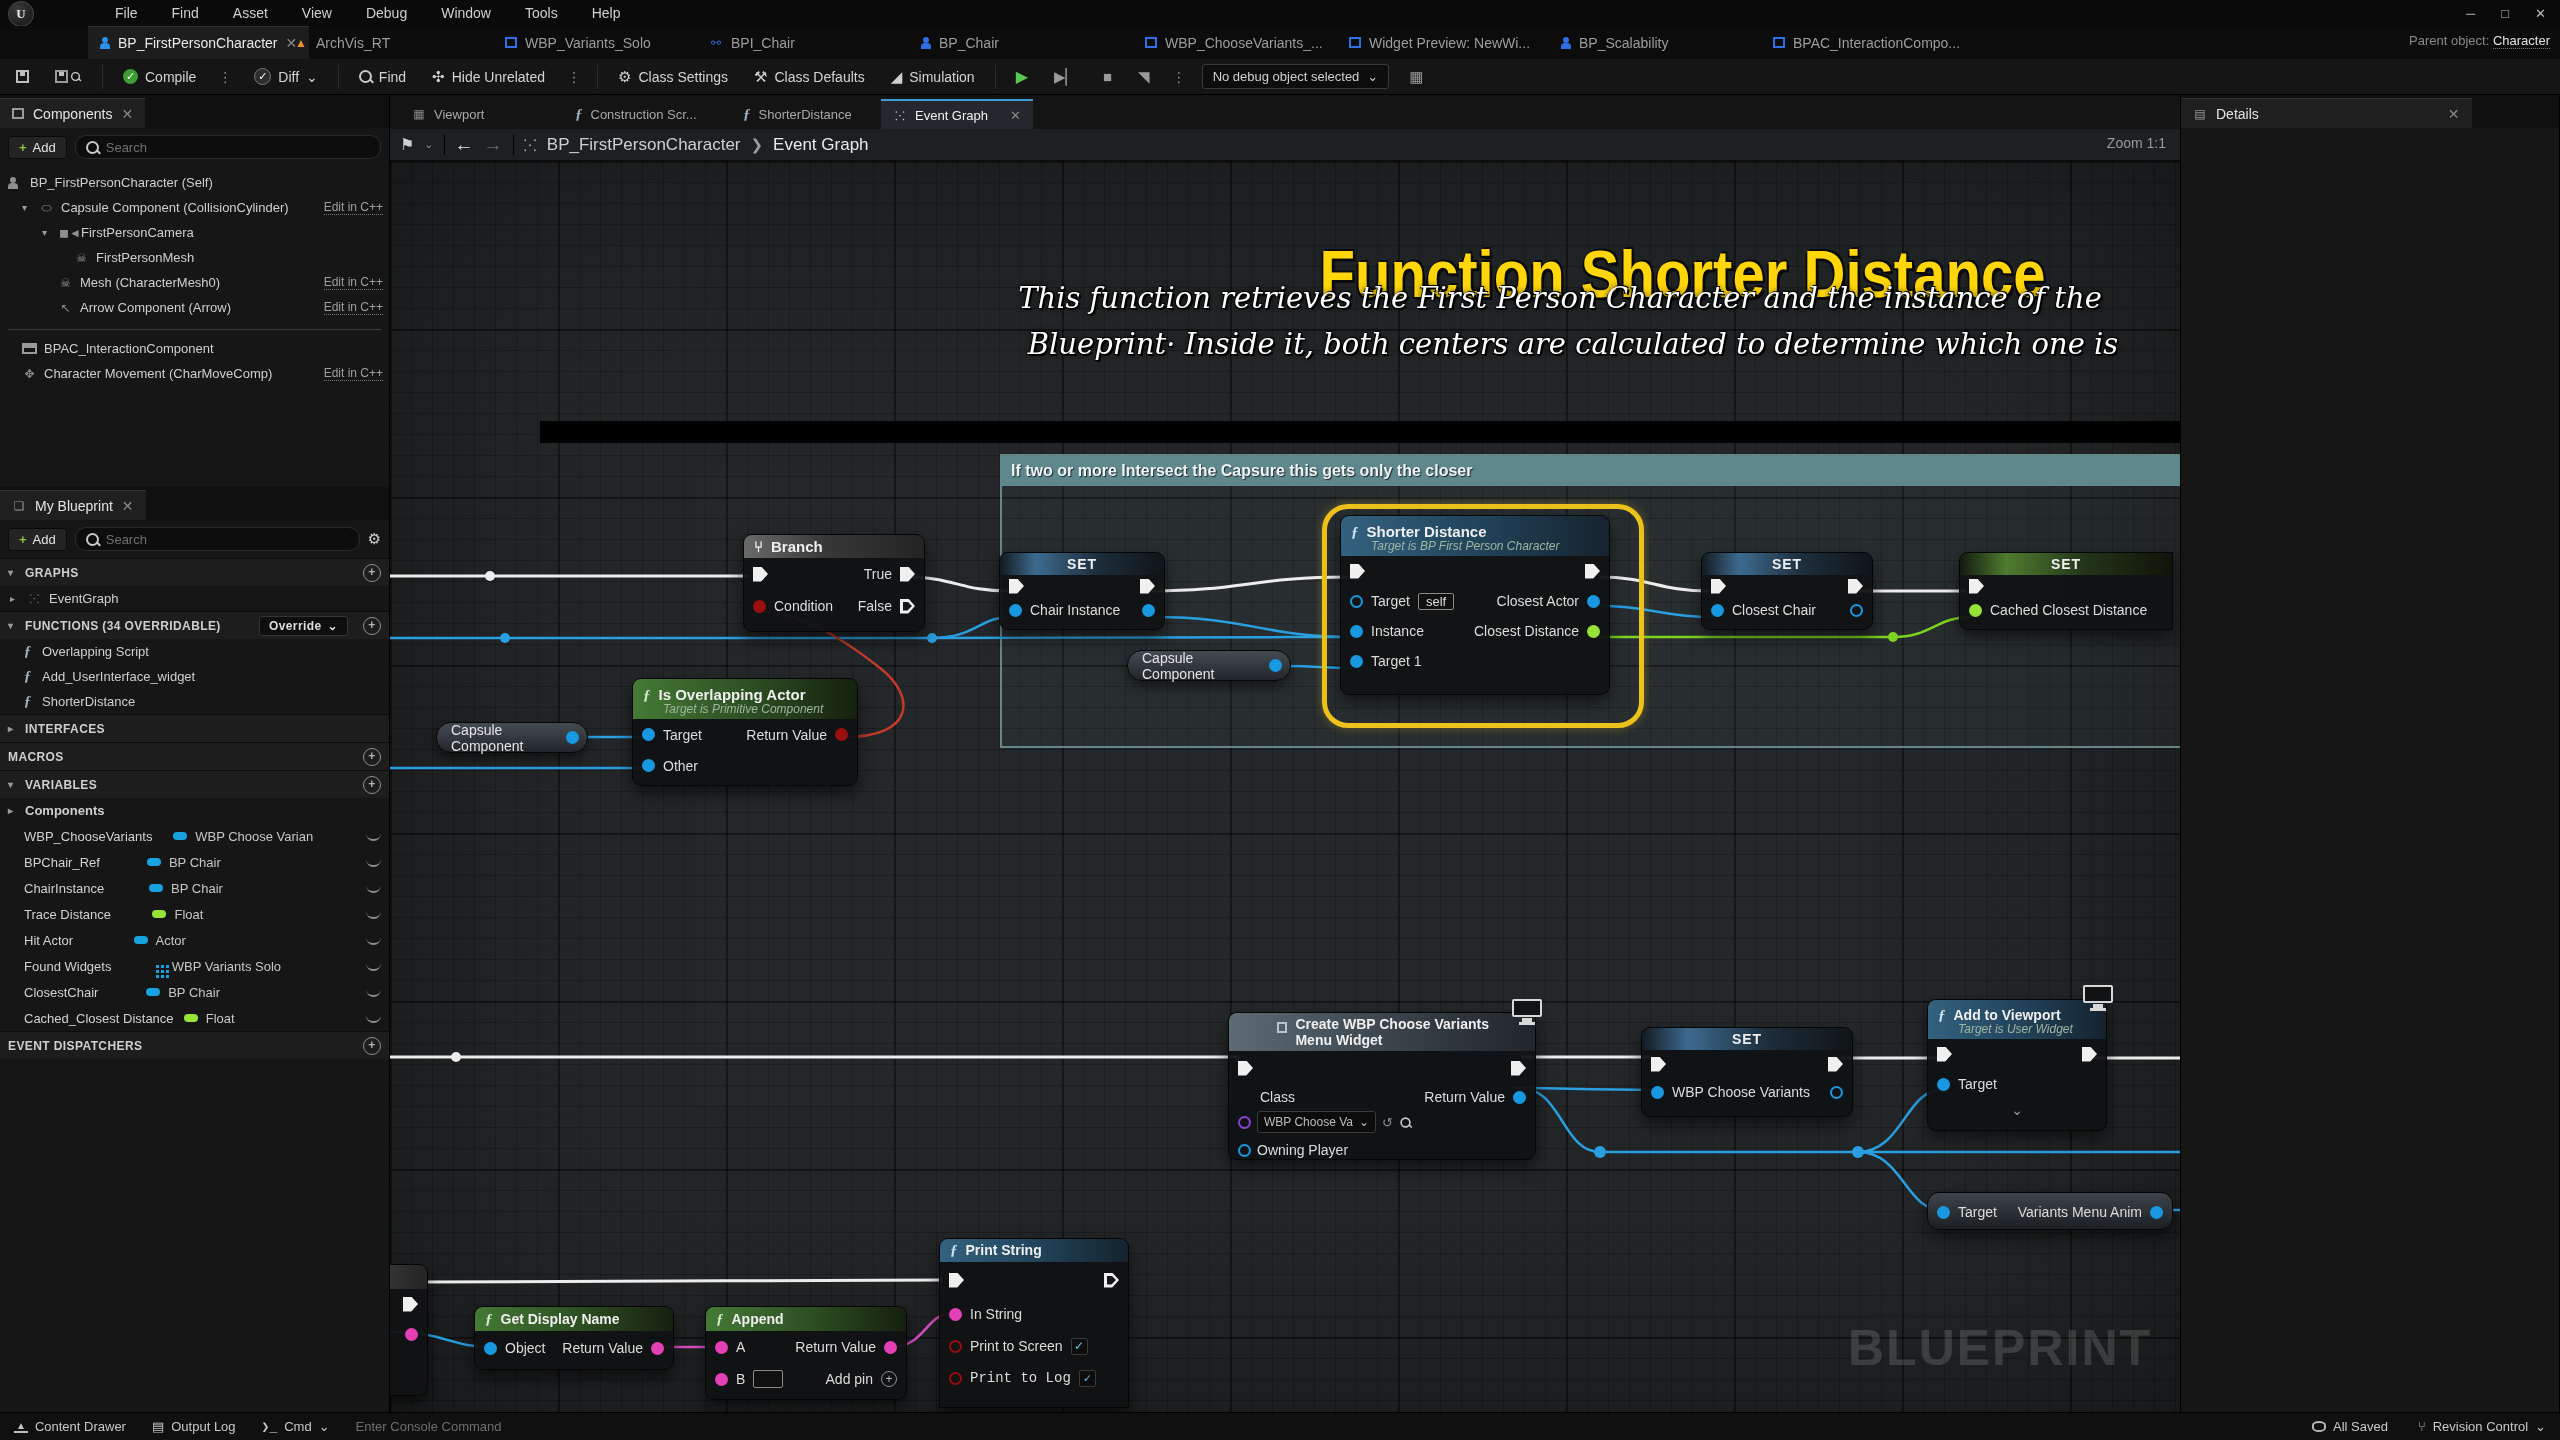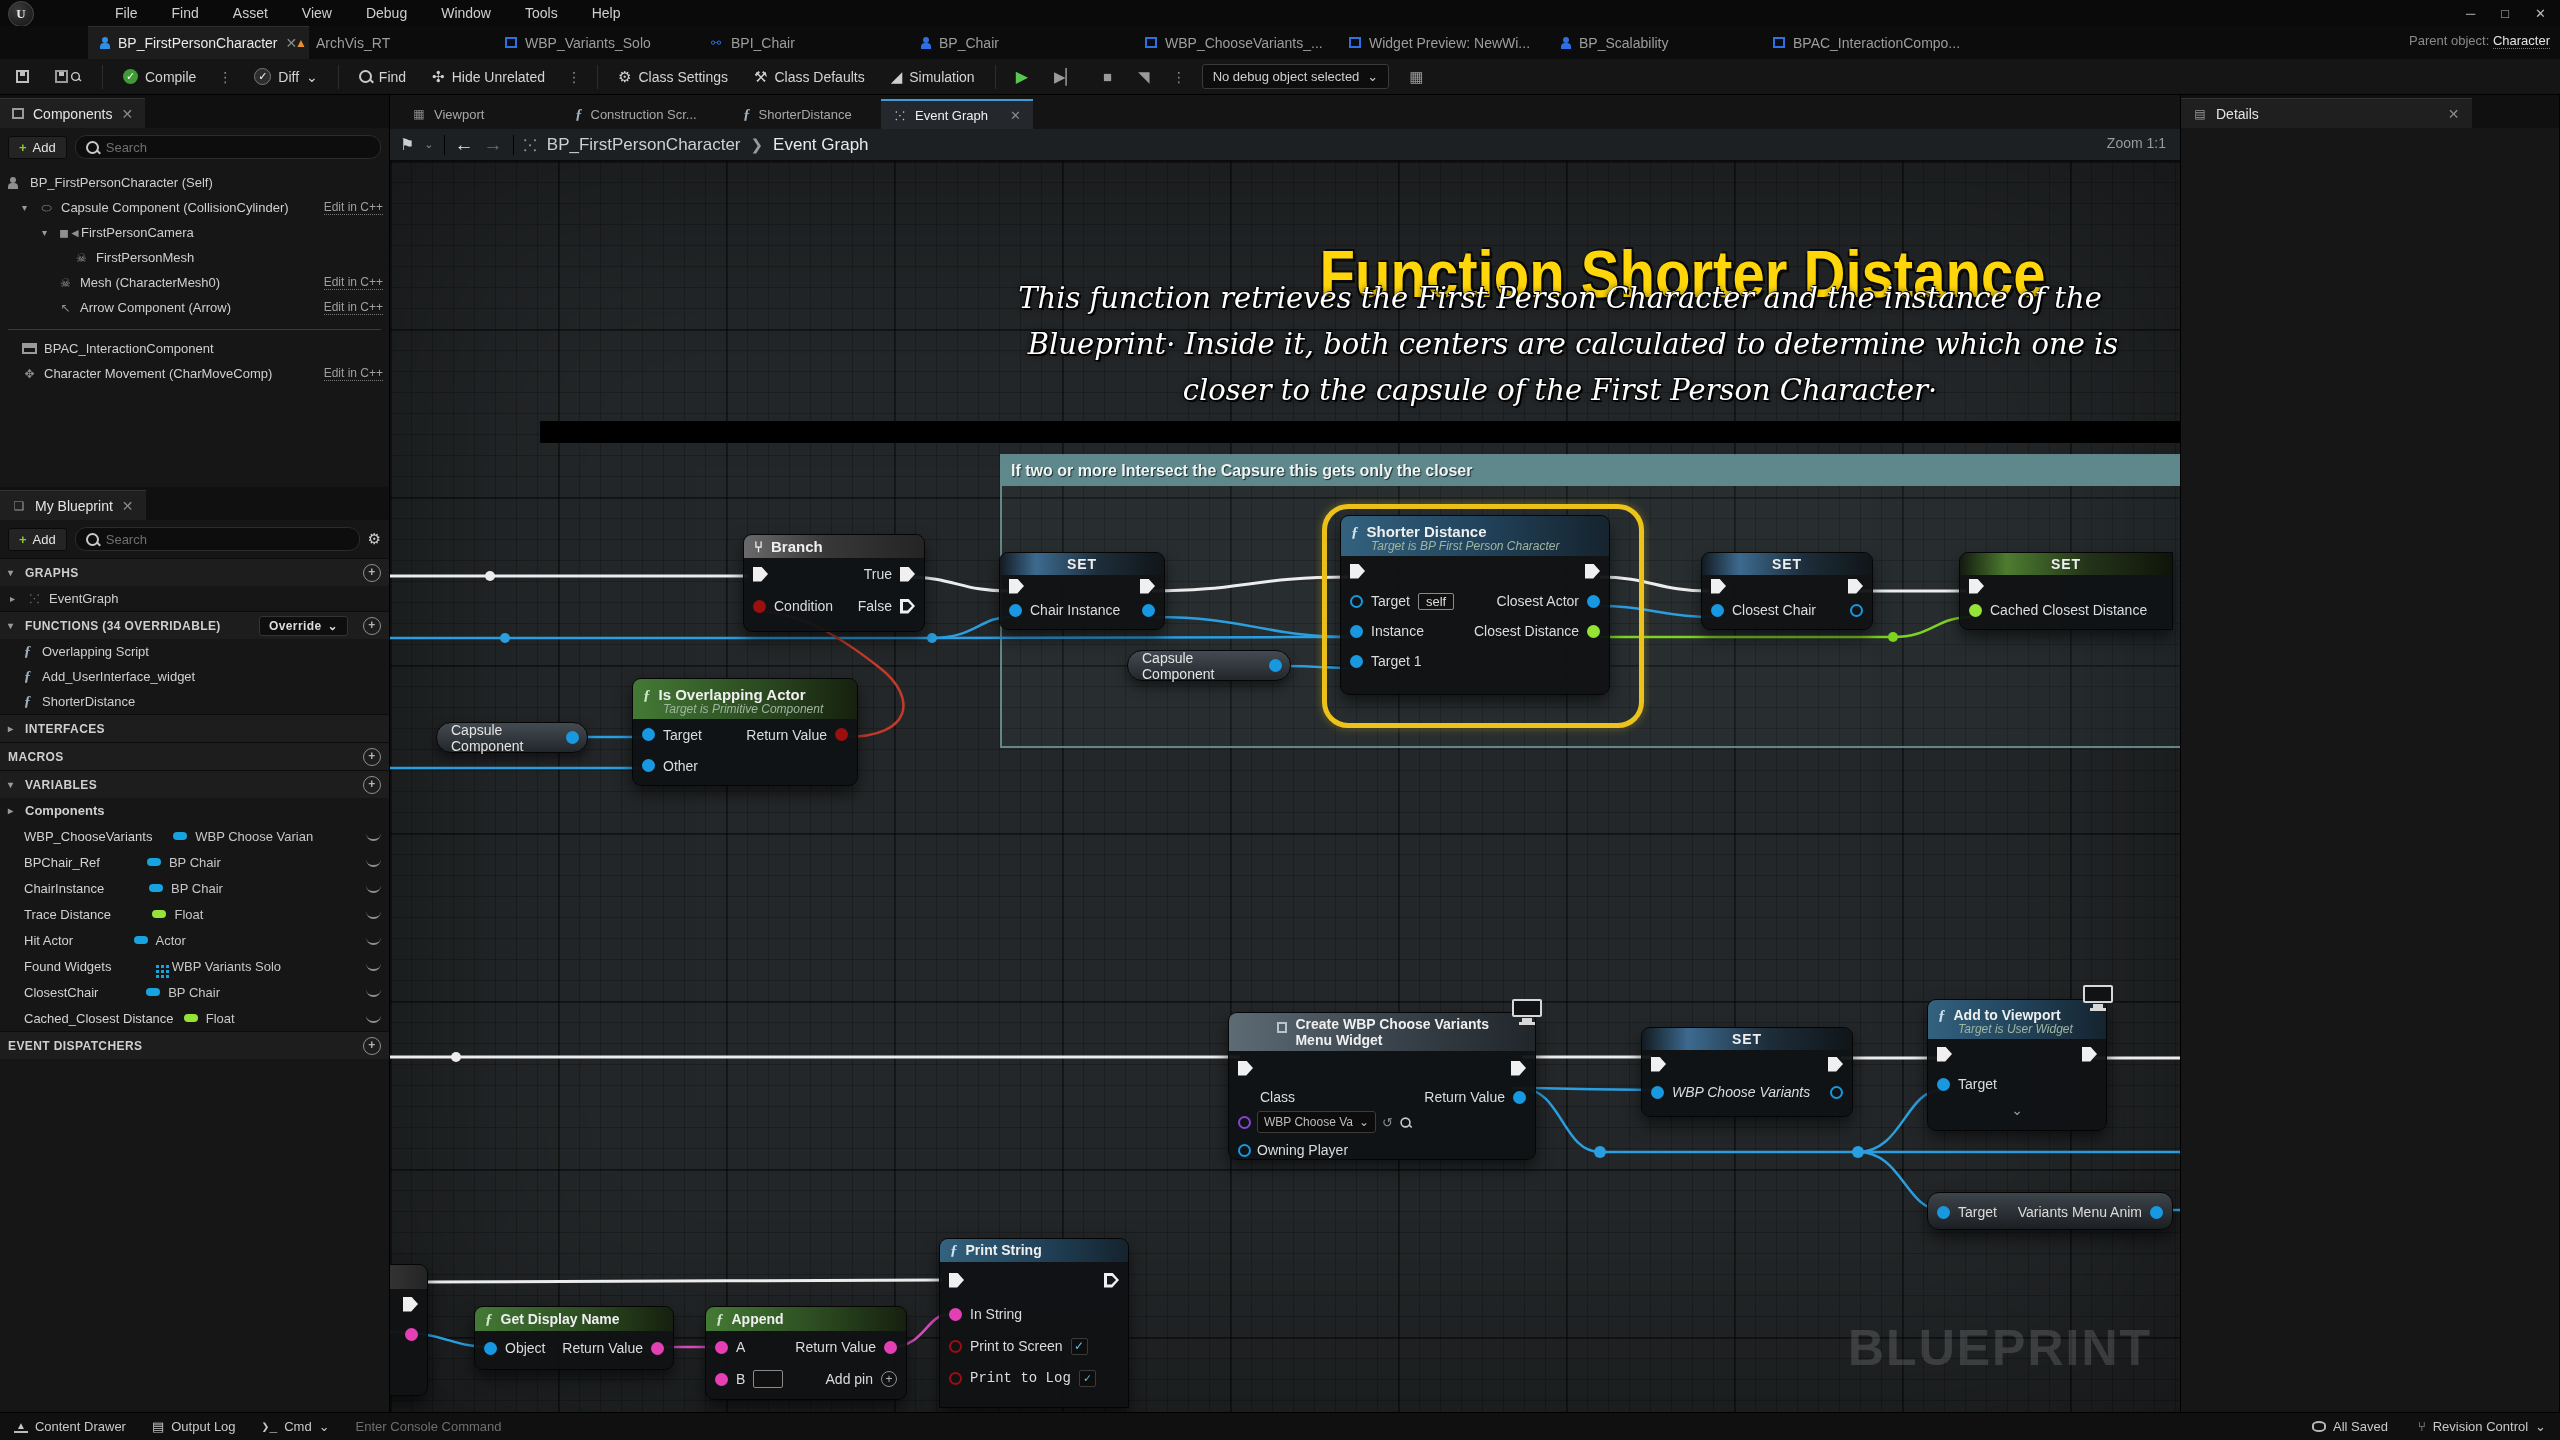--- a/index.html
+++ b/index.html
@@ -444,21 +444,20 @@
   <div id="canvas">
 
     <div id="comment" style="left:568px;top:293px;width:1214px;height:290px;">
       <div class="chdr">If two or more Intersect the Capsure this gets only the closer</div>
     </div>
 
     <div id="blackband" style="left:150px;top:260px;width:1640px;height:22px;"></div>
     <div id="ov-title" style="left:880px;top:75px;">Function Shorter Distance</div>
     <div class="ov-desc" style="left:420px;top:120px;">This function retrieves the First Person Character and the instance of the</div>
     <div class="ov-desc" style="left:433px;top:166px;">Blueprint· Inside it, both centers are calculated to determine which one is</div>
-    <div class="ov-desc" style="left:420px;top:212px;">closer to the capsule of the First Person Character·</div>
 
     <svg width="1790" height="1251" viewBox="390 161 1790 1251" style="position:absolute;left:0;top:0;">
       <g fill="none" stroke="#ececec" stroke-width="3">
         <path d="M390 576 H748"></path>
         <path d="M905 577 C955 577 960 591 1008 591"></path>
         <path d="M1152 591 C1240 591 1255 577 1348 577"></path>
         <path d="M1600 577 C1650 577 1658 591 1709 591"></path>
         <path d="M1859 591 H1966"></path>
         <path d="M390 1057 H1240"></path>
         <path d="M1522 1057 H1652"></path>
@@ -693,21 +692,21 @@
     <span class="monitor" style="left:1122px;top:838px;"></span>
 
     <div class="node" style="left:1251px;top:866px;width:212px;height:90px;">
       <div class="nhdr h-setb">
           <span>SET</span>
         </div>
       <div class="nrow" style="height:28px;">
         <span class="xp"></span>
         <span class="xp"></span>
       </div>
-      <div class="nrow" style="height:28px;font-style:italic;">
+      <div class="nrow" style="height:28px;">
         <span class="pgrp">
             <span class="pin" style="background:#1798e0"></span>
             <span>WBP Choose Variants</span>
           </span>
         <span class="pin h" style="border-color:#1798e0"></span>
       </div>
     </div>
 
     <div class="node" style="left:1537px;top:838px;width:180px;height:132px;">
       <div class="h-fn">

